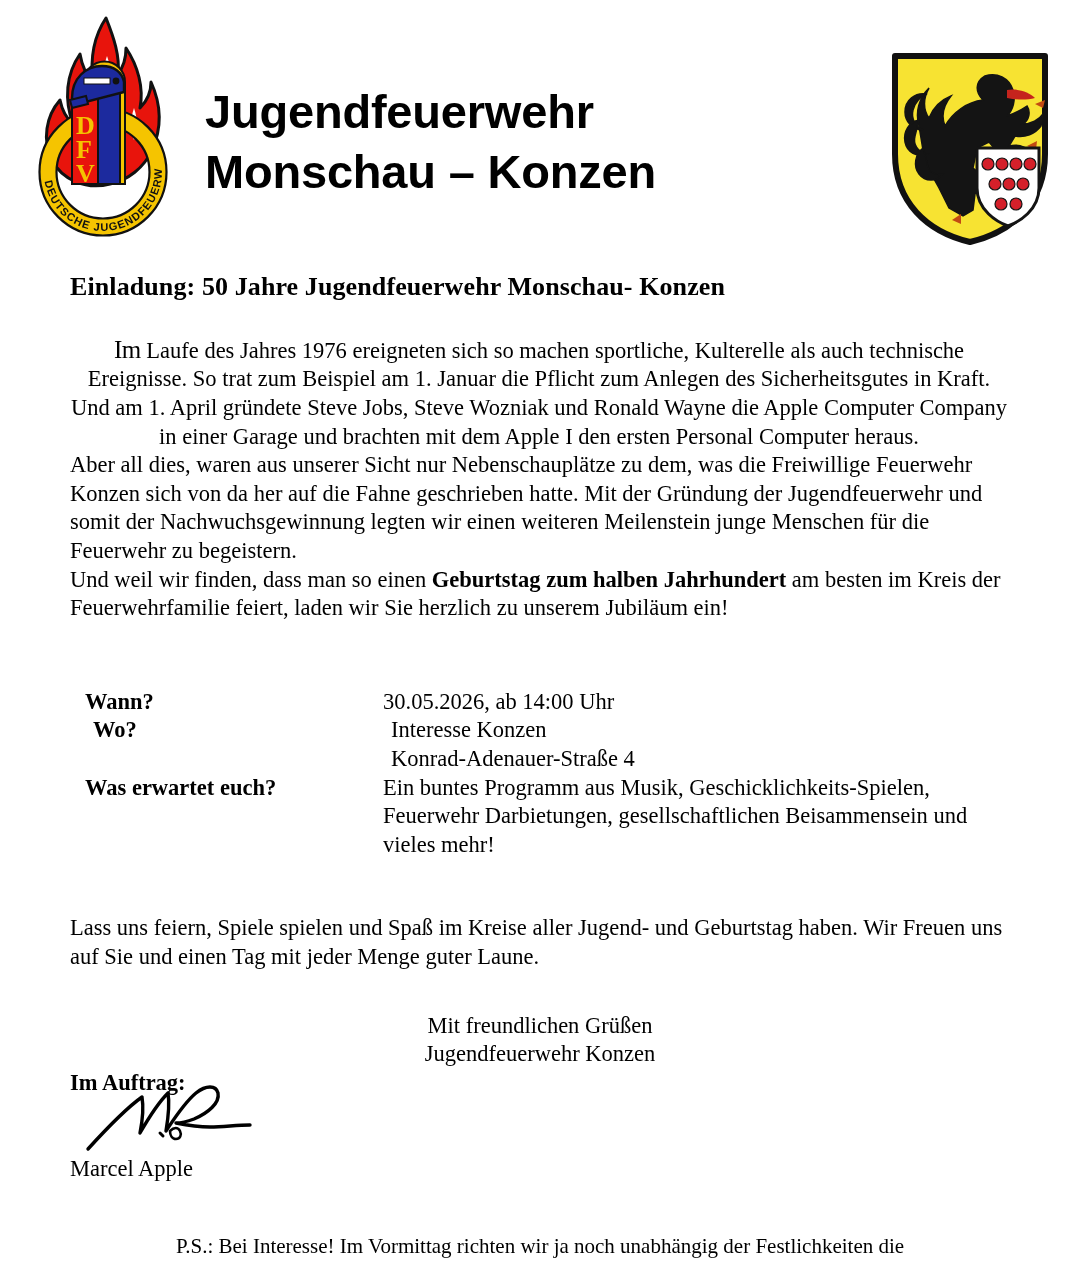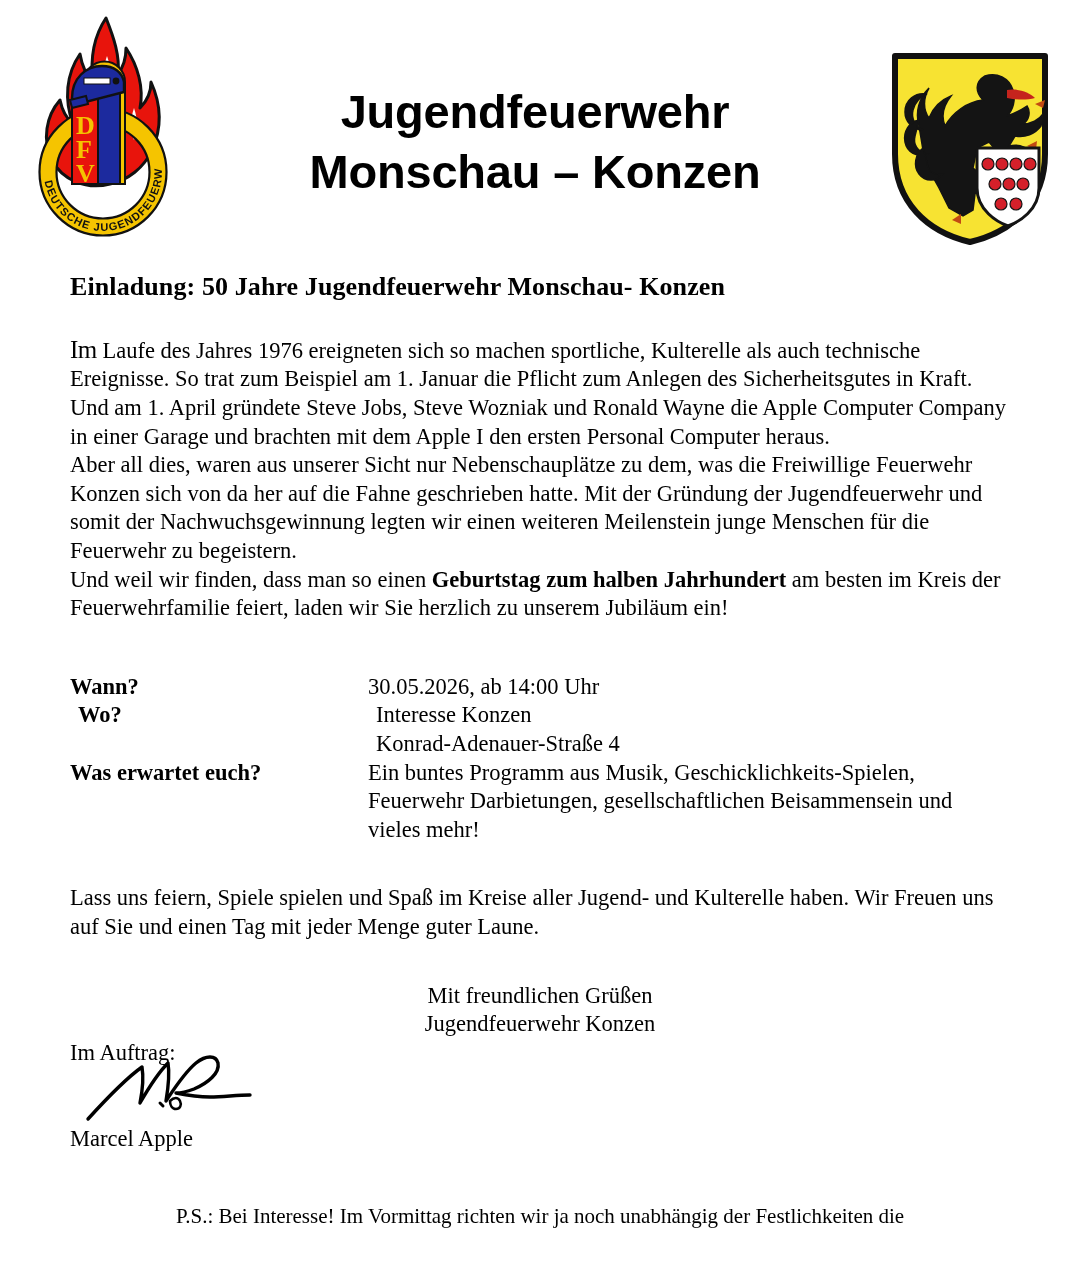--- a/index.html
+++ b/index.html
@@ -33,21 +33,20 @@
     left: 889px;
     top: 50px;
     width: 162px;
     height: 196px;
   }
   .title-block {
     position: absolute;
     left: 205px;
     top: 82px;
     width: 660px;
-    text-align: center;
     font-family: "Liberation Sans", "DejaVu Sans", sans-serif;
     font-weight: bold;
     font-size: 47px;
     line-height: 1.28;
     letter-spacing: -0.2px;
     color: #000;
   }
   .title-line { display: block; white-space: nowrap; }
 
   
@@ -63,32 +62,32 @@
     line-height: 1.15;
     margin: 0 0 34px 0;
     letter-spacing: 0.1px;
   }
   .para {
     font-size: 22.5px;
     line-height: 28.6px;
     margin: 0;
     text-align: left;
   }
-  .para-intro { width: 938px; }
+  .para-intro { width: 938px; text-align: center; }
   .lead-word {
     font-size: 25px;
     letter-spacing: -0.5px;
   }
   b.inline-bold { font-weight: bold; }
   .gap-md { height: 40px; }
   .gap-lg { height: 50px; }
 
   
   .details {
-    margin: 0;
+    margin: 15px;
     font-size: 22.5px;
     line-height: 28.6px;
   }
   .details-row {
     display: flex;
     align-items: flex-start;
   }
   .details-label {
     width: 298px;
     flex: 0 0 298px;
@@ -97,20 +96,21 @@
   }
   .details-label.indented { padding-left: 8px; }
   .details-value { flex: 1; }
   .details-value .sub-line { display: block; }
 
   
   .closing-line { display: block; text-align: center; }
   .sig-wrap {
     position: relative;
     height: 86px;
+    font-weight: bold;
   }
   .sig-label {
     position: absolute;
     left: 0;
     top: 0;
     font-size: 22.5px;
     line-height: 28.6px;
     white-space: nowrap;
   }
   .signature {
@@ -263,21 +263,21 @@
       <div class="details-value">
         <span class="sub-line">Ein buntes Programm aus Musik, Geschicklichkeits-Spielen,</span>
         <span class="sub-line">Feuerwehr Darbietungen, gesellschaftlichen Beisammensein und</span>
         <span class="sub-line">vieles mehr!</span>
       </div>
     </div>
   </div>
 
   <div class="gap-md"></div>
 
-  <p class="para">Lass uns feiern, Spiele spielen und Spaß im Kreise aller Jugend- und Kulterelle haben. Wir Freuen uns auf Sie und einen Tag mit jeder Menge guter Laune.</p>
+  <p class="para">Lass uns feiern, Spiele spielen und Spaß im Kreise aller Jugend- und Geburtstag haben. Wir Freuen uns auf Sie und einen Tag mit jeder Menge guter Laune.</p>
 
   <div class="gap-md"></div>
 
   <div class="para">
     <span class="closing-line">Mit freundlichen Grüßen</span>
     <span class="closing-line">Jugendfeuerwehr Konzen</span>
   </div>
 
   <div class="sig-wrap">
     <span class="sig-label">Im Auftrag:</span>

